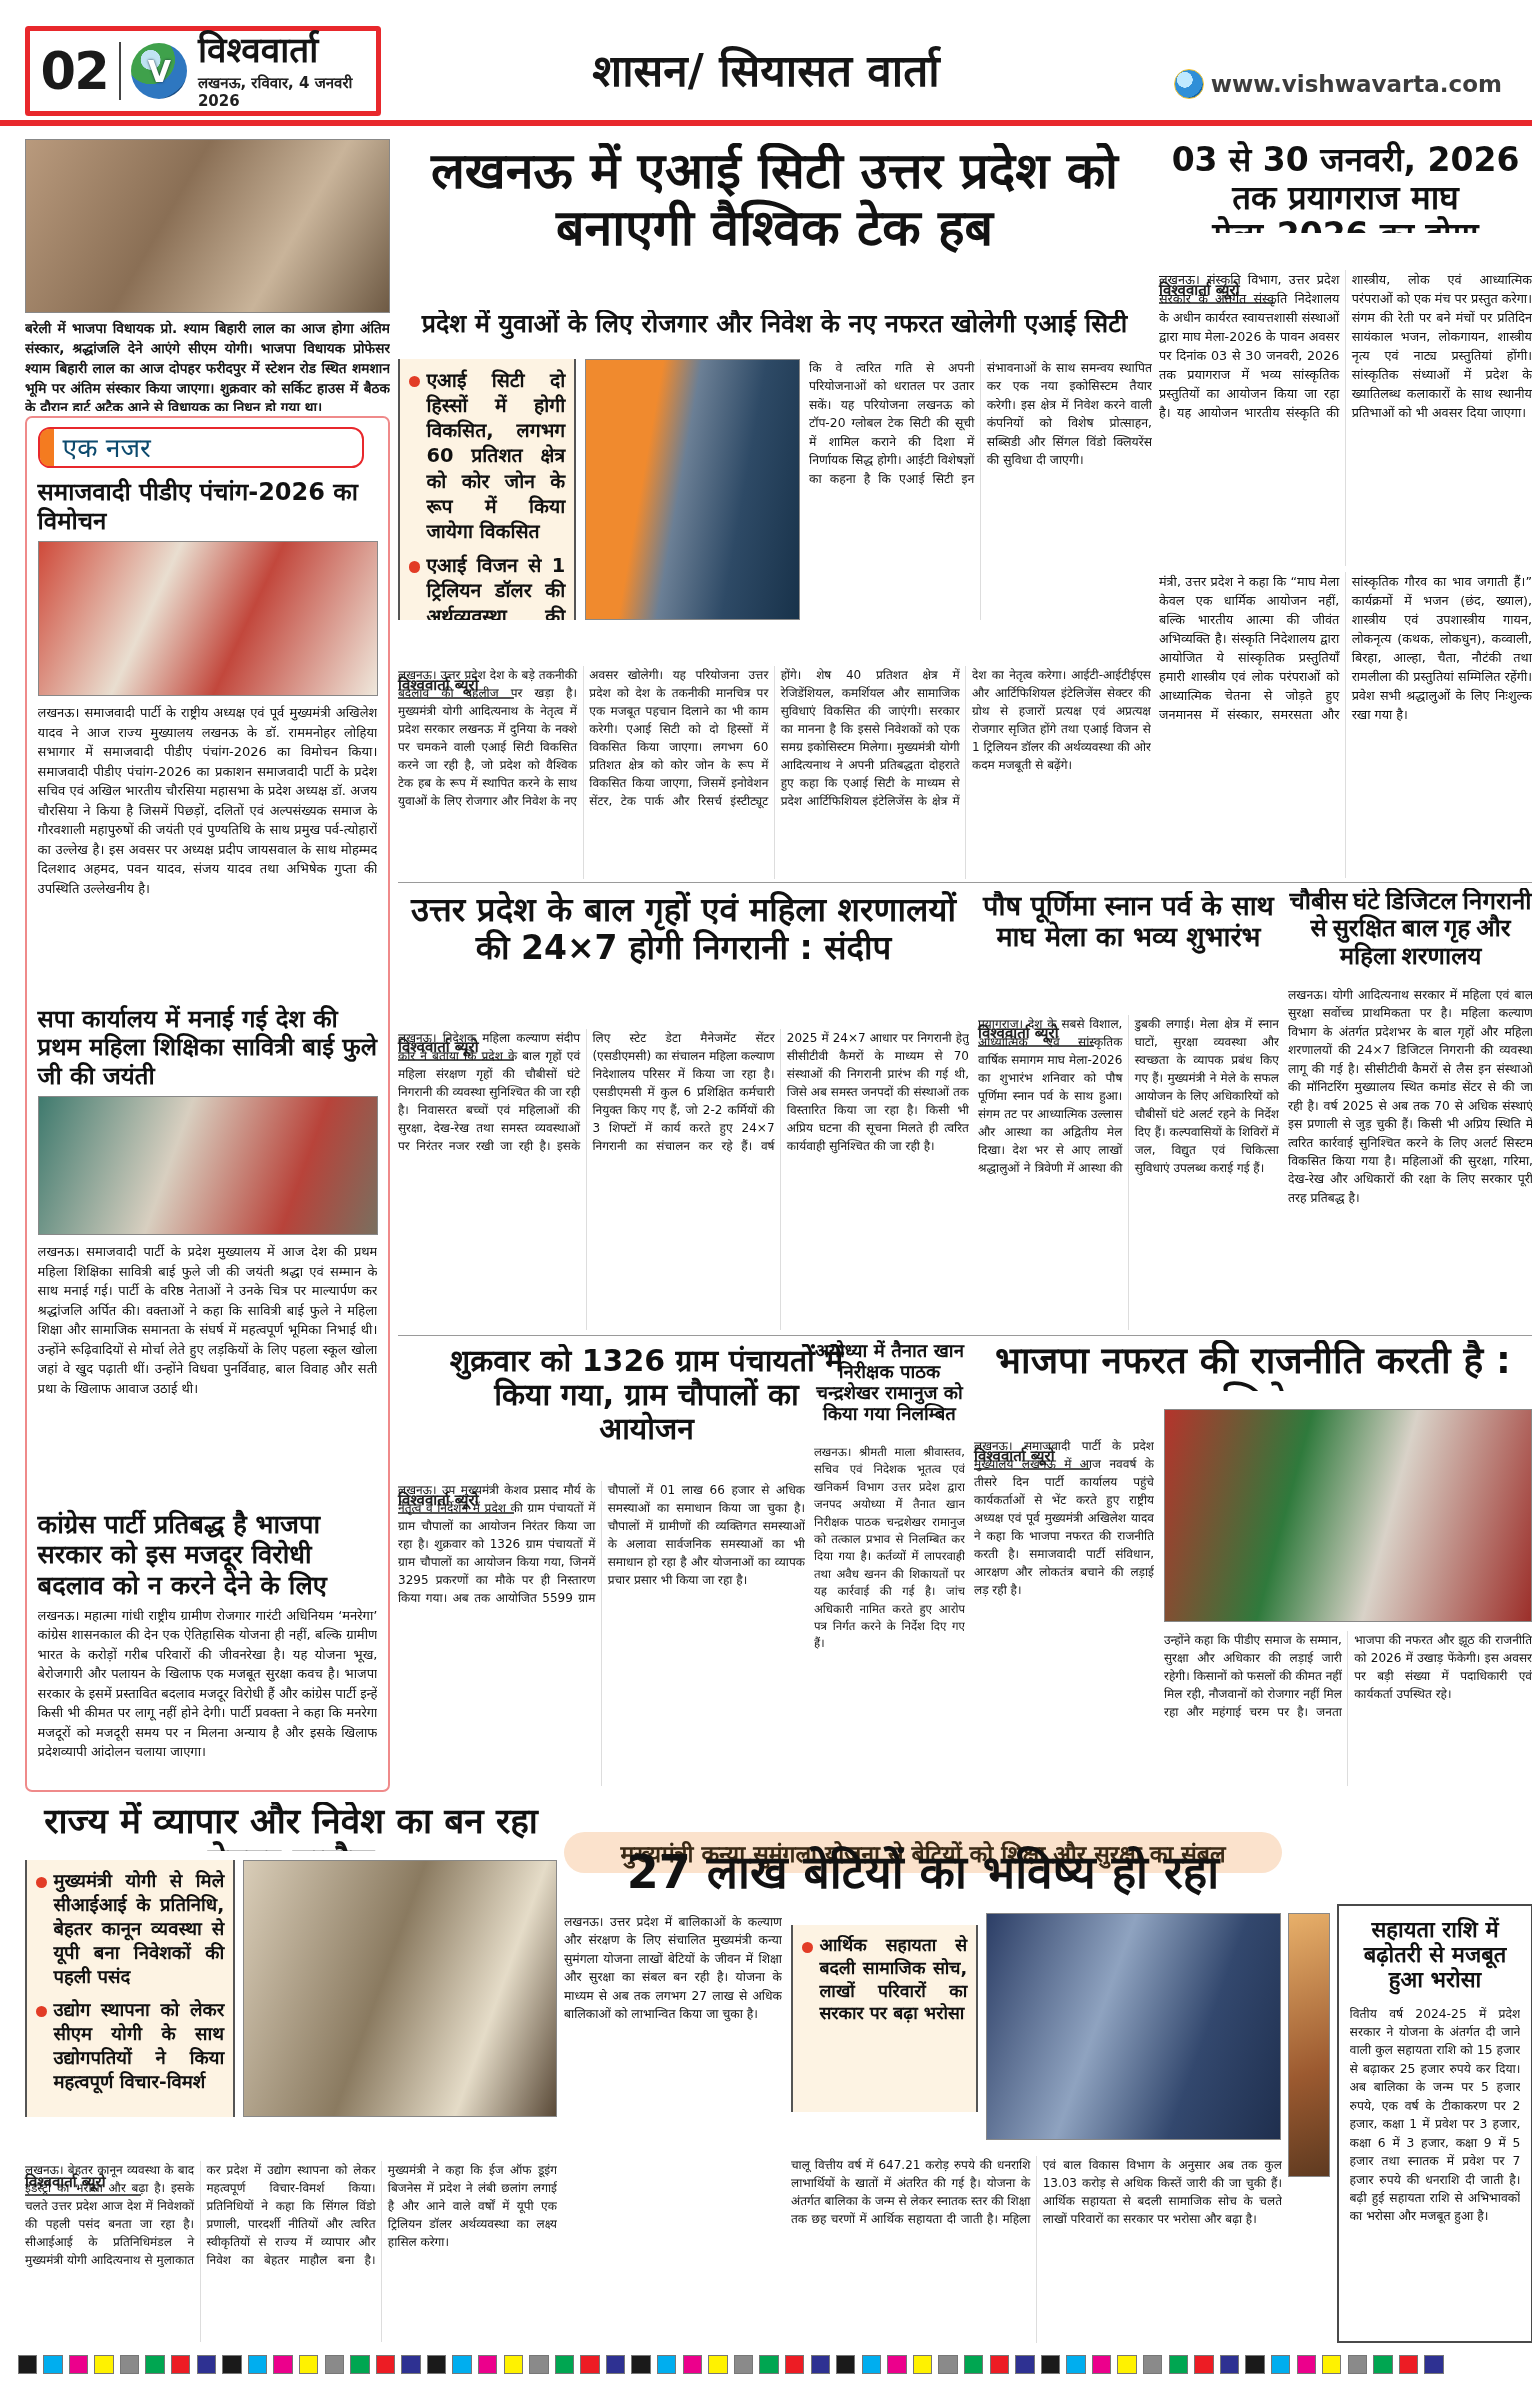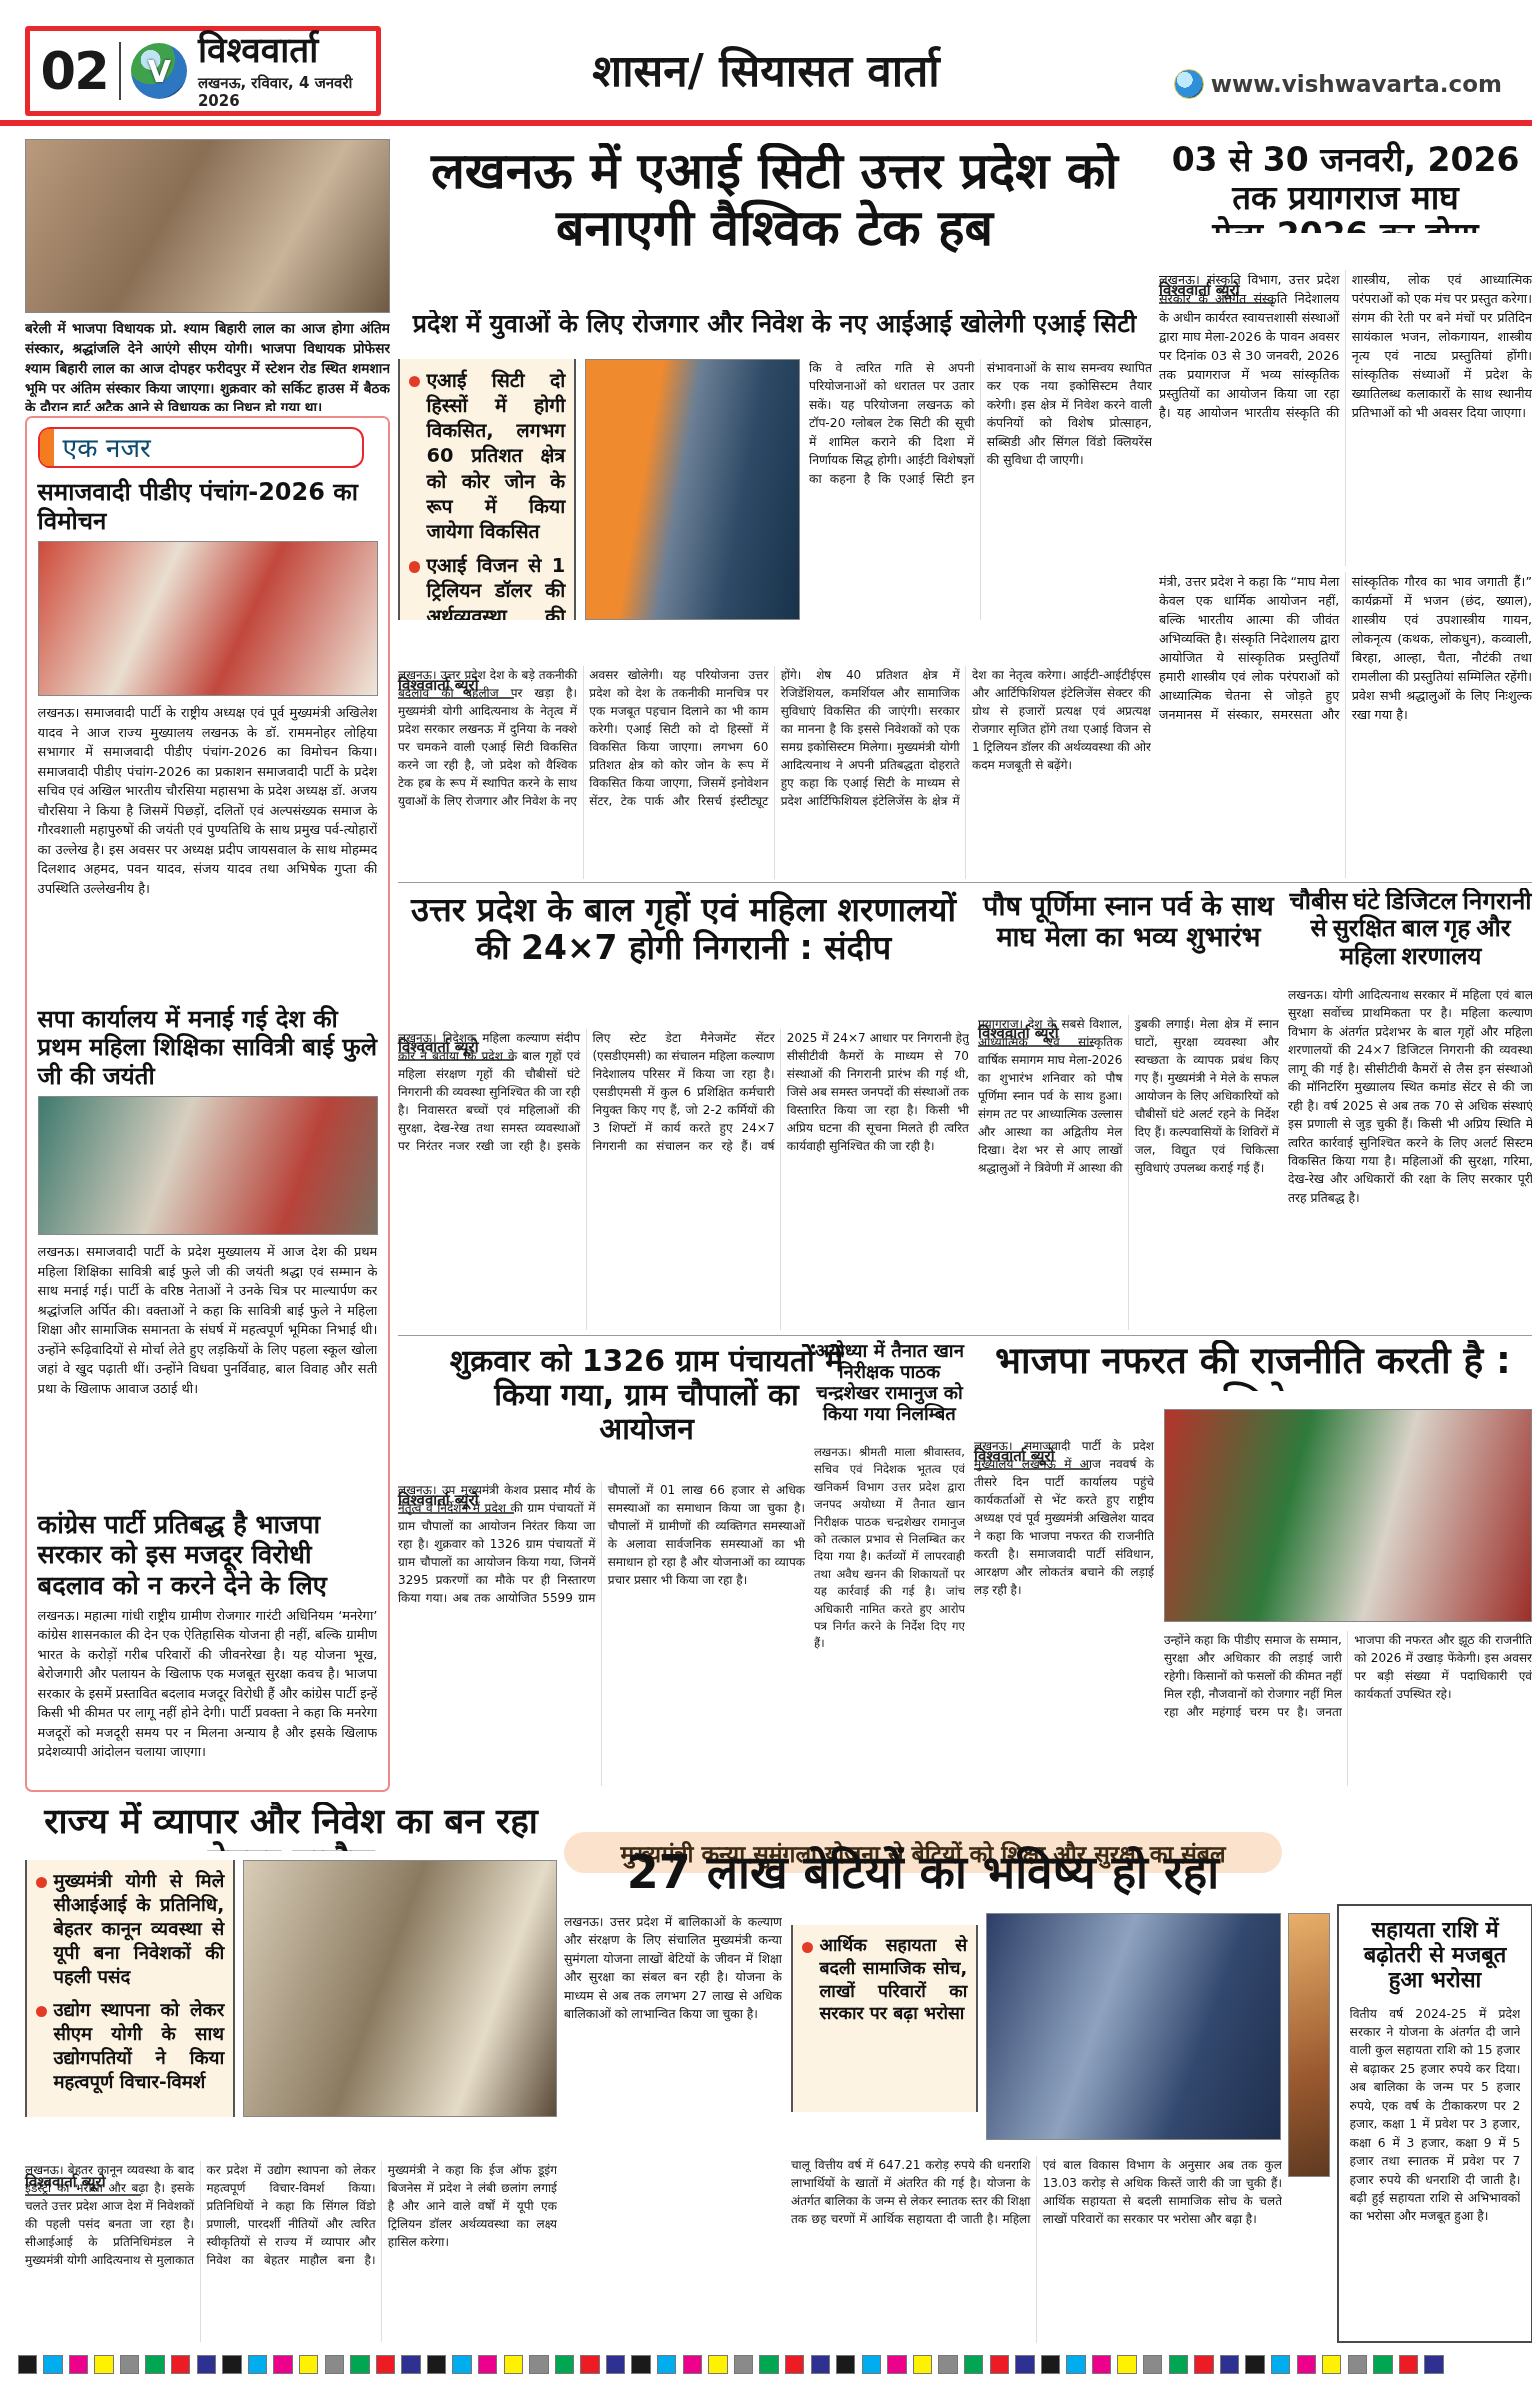--- a/index.html
+++ b/index.html
@@ -92,21 +92,21 @@
     <div class="photo" style="width:340px;height:155px;background:linear-gradient(115deg,#cf4a3a,#e9ded0 35%,#c2473c 60%,#efe8dc);"></div>
     <div class="left-body" style="height:296px;margin-top:7px;">लखनऊ। समाजवादी पार्टी के राष्ट्रीय अध्यक्ष एवं पूर्व मुख्यमंत्री अखिलेश यादव ने आज राज्य मुख्यालय लखनऊ के डॉ. राममनोहर लोहिया सभागार में समाजवादी पीडीए पंचांग-2026 का विमोचन किया। समाजवादी पीडीए पंचांग-2026 का प्रकाशन समाजवादी पार्टी के प्रदेश सचिव एवं अखिल भारतीय चौरसिया महासभा के प्रदेश अध्यक्ष डॉ. अजय चौरसिया ने किया है जिसमें पिछड़ों, दलितों एवं अल्पसंख्यक समाज के गौरवशाली महापुरुषों की जयंती एवं पुण्यतिथि के साथ प्रमुख पर्व-त्योहारों का उल्लेख है। इस अवसर पर अध्यक्ष प्रदीप जायसवाल के साथ मोहम्मद दिलशाद अहमद, पवन यादव, संजय यादव तथा अभिषेक गुप्ता की उपस्थिति उल्लेखनीय है।</div>
     <div class="left-h">सपा कार्यालय में मनाई गई देश की प्रथम महिला शिक्षिका सावित्री बाई फुले जी की जयंती</div>
     <div class="photo" style="width:340px;height:139px;background:linear-gradient(110deg,#3f7a6e,#d8cfc0 40%,#b8433a 75%,#7a6f5f);"></div>
     <div class="left-body" style="height:261px;margin-top:7px;">लखनऊ। समाजवादी पार्टी के प्रदेश मुख्यालय में आज देश की प्रथम महिला शिक्षिका सावित्री बाई फुले जी की जयंती श्रद्धा एवं सम्मान के साथ मनाई गई। पार्टी के वरिष्ठ नेताओं ने उनके चित्र पर माल्यार्पण कर श्रद्धांजलि अर्पित की। वक्ताओं ने कहा कि सावित्री बाई फुले ने महिला शिक्षा और सामाजिक समानता के संघर्ष में महत्वपूर्ण भूमिका निभाई थी। उन्होंने रूढ़िवादियों से मोर्चा लेते हुए लड़कियों के लिए पहला स्कूल खोला जहां वे खुद पढ़ाती थीं। उन्होंने विधवा पुनर्विवाह, बाल विवाह और सती प्रथा के खिलाफ आवाज उठाई थी।</div>
     <div class="left-h" style="font-size:25.5px;">कांग्रेस पार्टी प्रतिबद्ध है भाजपा सरकार को इस मजदूर विरोधी बदलाव को न करने देने के लिए</div>
     <div class="left-body" style="height:220px;">लखनऊ। महात्मा गांधी राष्ट्रीय ग्रामीण रोजगार गारंटी अधिनियम ‘मनरेगा’ कांग्रेस शासनकाल की देन एक ऐतिहासिक योजना ही नहीं, बल्कि ग्रामीण भारत के करोड़ों गरीब परिवारों की जीवनरेखा है। यह योजना भूख, बेरोजगारी और पलायन के खिलाफ एक मजबूत सुरक्षा कवच है। भाजपा सरकार के इसमें प्रस्तावित बदलाव मजदूर विरोधी हैं और कांग्रेस पार्टी इन्हें किसी भी कीमत पर लागू नहीं होने देगी। पार्टी प्रवक्ता ने कहा कि मनरेगा मजदूरों को मजदूरी समय पर न मिलना अन्याय है और इसके खिलाफ प्रदेशव्यापी आंदोलन चलाया जाएगा।</div>
   </div>
 
   <div class="abs hl" style="left:398px;top:143px;width:753px;height:166px;font-size:50px;">लखनऊ में एआई सिटी उत्तर प्रदेश को बनाएगी वैश्विक टेक हब</div>
-  <div class="abs hl" style="left:398px;top:310px;width:753px;height:39px;font-size:25px;">प्रदेश में युवाओं के लिए रोजगार और निवेश के नए आईआई खोलेगी एआई सिटी</div>
+  <div class="abs hl" style="left:398px;top:310px;width:753px;height:39px;font-size:25px;">प्रदेश में युवाओं के लिए रोजगार और निवेश के नए नफरत खोलेगी एआई सिटी</div>
 
   <div class="abs bullet-box" style="left:398px;top:359px;width:178px;height:261px;font-size:19.4px;">
     <ul>
       <li>एआई सिटी दो हिस्सों में होगी विकसित, लगभग 60 प्रतिशत क्षेत्र को कोर जोन के रूप में किया जायेगा विकसित</li>
       <li>एआई विजन से 1 ट्रिलियन डॉलर की अर्थव्यवस्था की ओर मजबूती से बढ़ेंगे कदम</li>
     </ul>
   </div>
   <div class="abs photo" style="left:585px;top:359px;width:215px;height:261px;background:linear-gradient(100deg,#f08a2e 0 30%,#6b7f95 45%,#2e4a66 70%,#18324a);"></div>
   <div class="abs body-txt cols2" style="left:809px;top:359px;width:343px;height:261px;font-size:12.3px;">कि वे त्वरित गति से अपनी परियोजनाओं को धरातल पर उतार सकें। यह परियोजना लखनऊ को टॉप-20 ग्लोबल टेक सिटी की सूची में शामिल कराने की दिशा में निर्णायक सिद्ध होगी। आईटी विशेषज्ञों का कहना है कि एआई सिटी इन संभावनाओं के साथ समन्वय स्थापित कर एक नया इकोसिस्टम तैयार करेगी। इस क्षेत्र में निवेश करने वाली कंपनियों को विशेष प्रोत्साहन, सब्सिडी और सिंगल विंडो क्लियरेंस की सुविधा दी जाएगी।</div>
 

